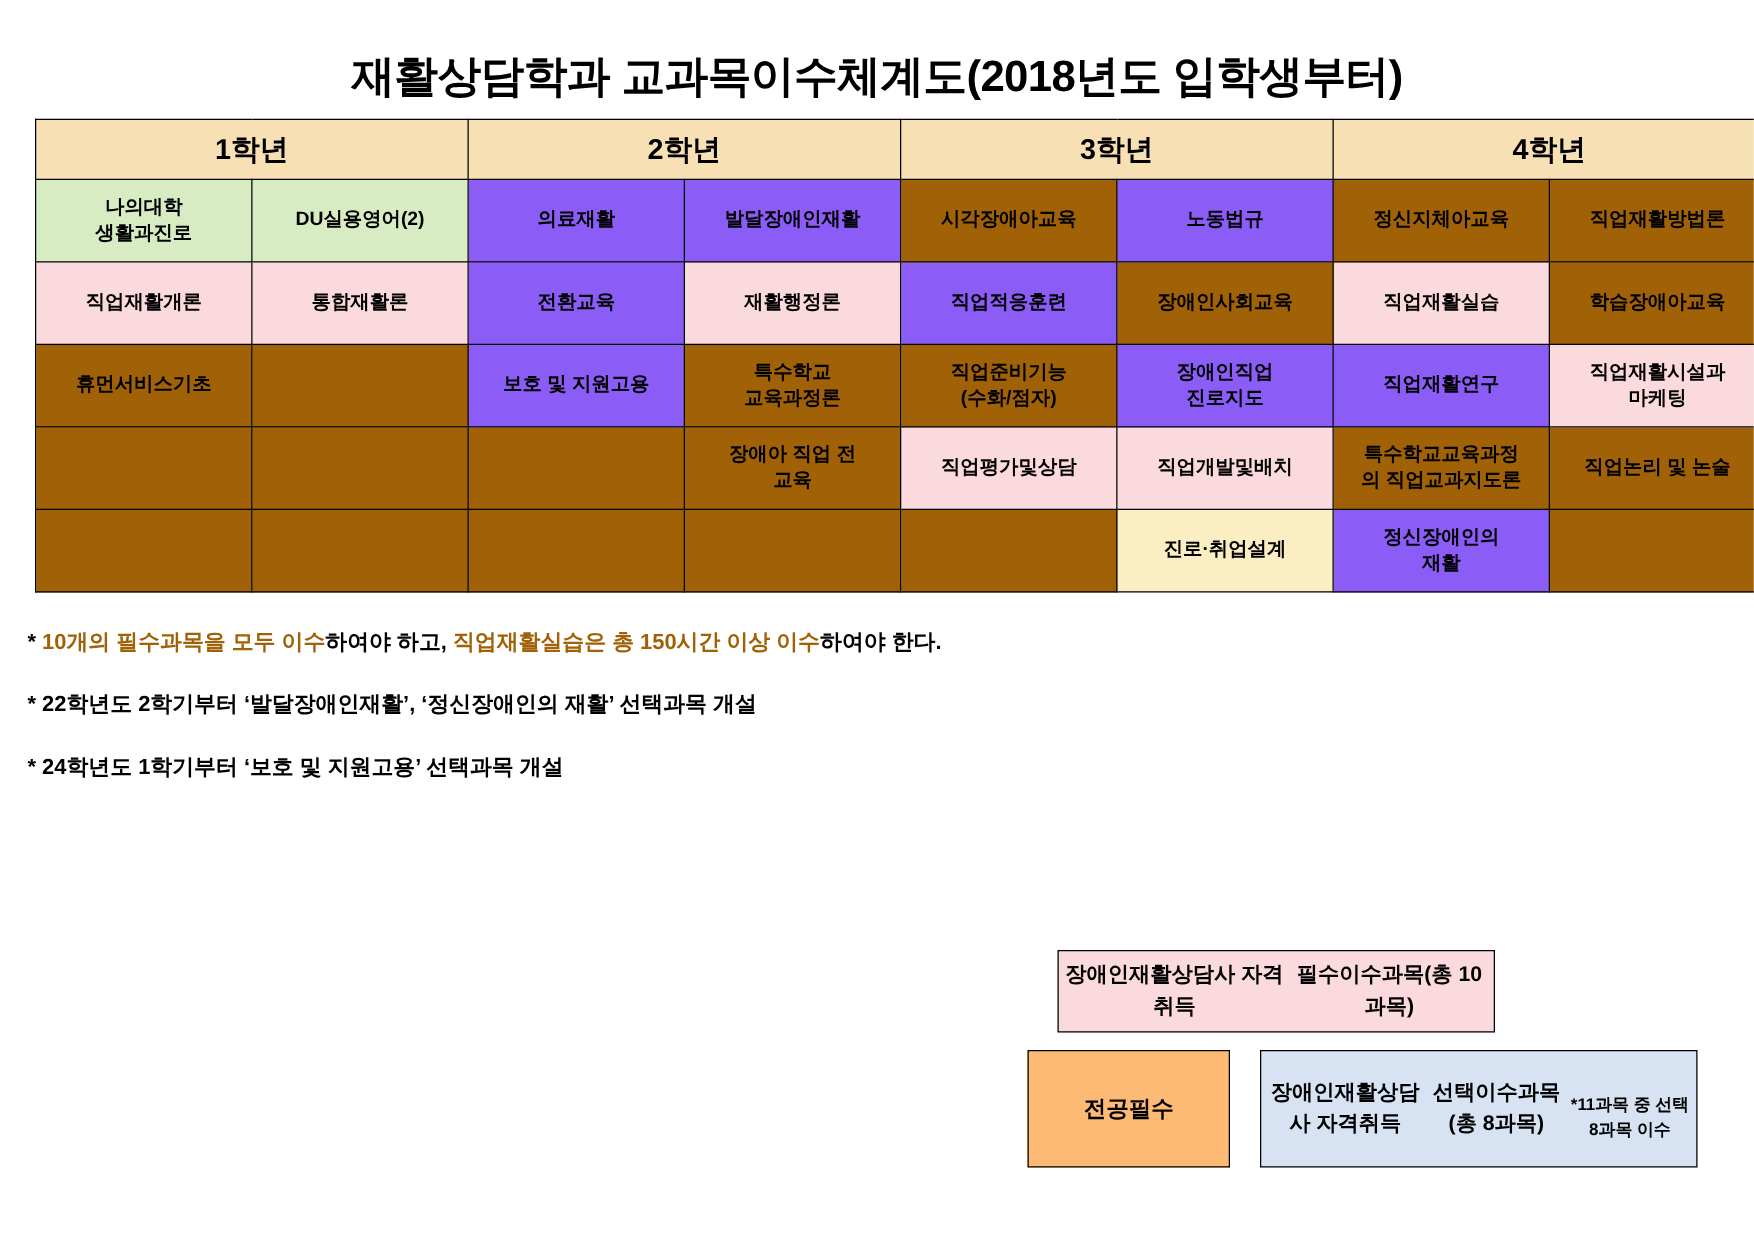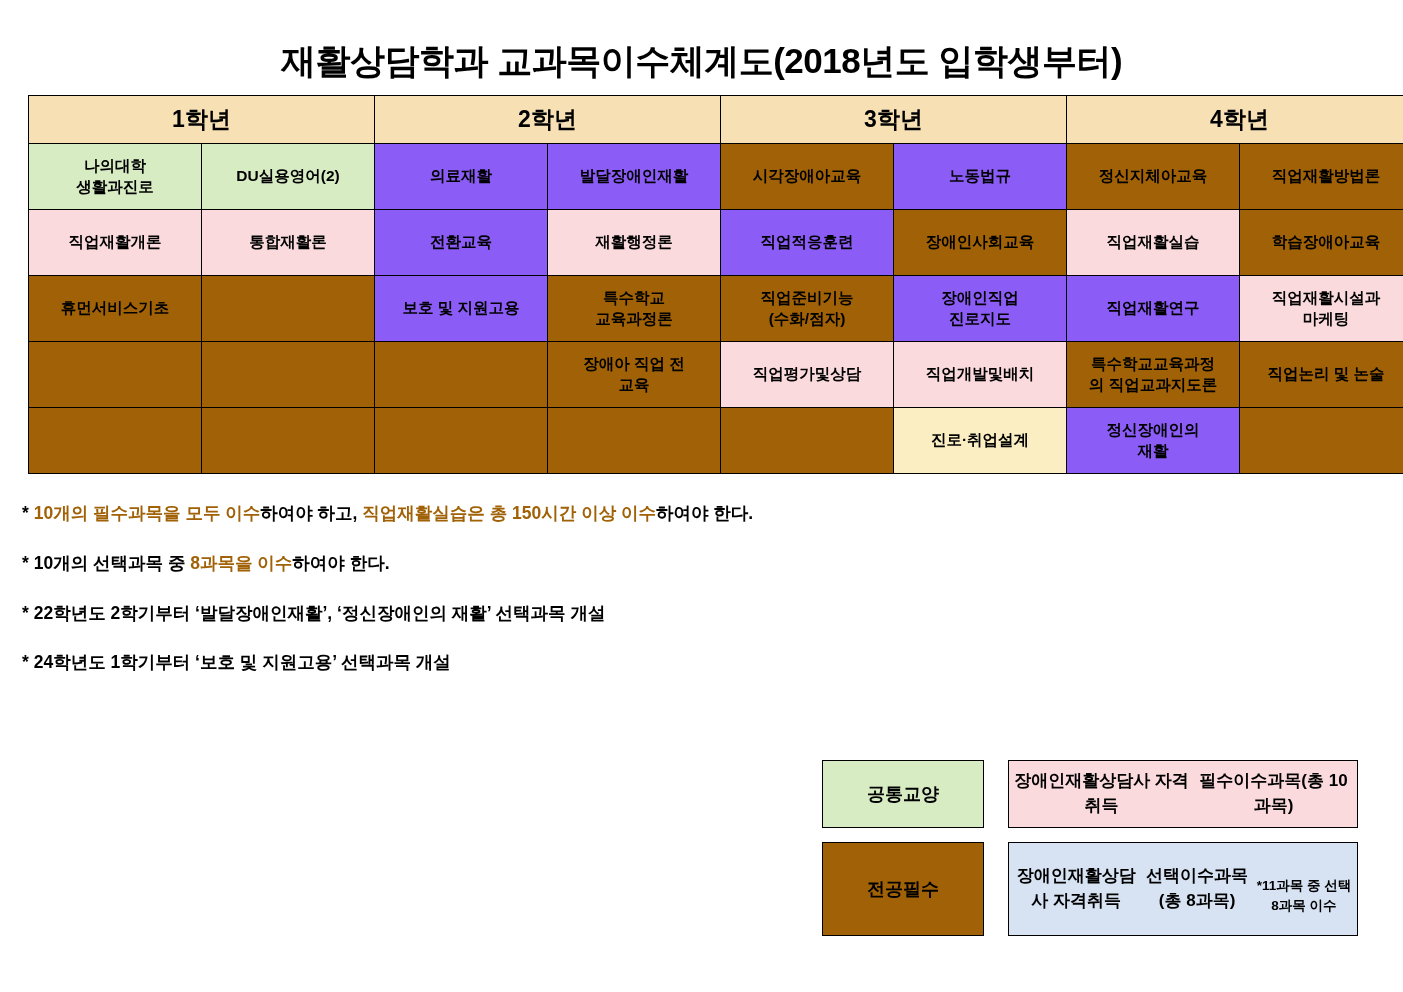--- a/index.html
+++ b/index.html
@@ -111,21 +111,21 @@
     text-align: center;
     padding: 4px 2px;
     box-sizing: border-box;
   }
   .legend-big .sub {
     font-size: 13.5px;
     font-weight: bold;
     margin-top: 14px;
   }
   .lg-green  { background: #d8ecc4; }
-  .lg-yellow { background: #a16207; }
+  .lg-yellow { background: #fdba74; }
   .lg-pink   { background: #fadadd; }
   .lg-blue   { background: #d7e3f2; }
   .big-2 { min-height: 92px; }
 </style>
 </head>
 <body>
 
 <div id="page-title">재활상담학과 교과목이수체계도(2018년도  입학생부터)</div>
 
 <div id="matrix-wrap">
@@ -188,28 +188,26 @@
           <td class="c-yellow">진로·취업설계</td>
           <td class="c-blue">정신장애인의<br>재활</td>
           <td class="c-white"></td>
         </tr>
       </tbody>
   </table>
 </div>
 
 <div id="notes">
     <div class="note">* <span class="em">10개의 필수과목을 모두 이수</span><span>하여야 하고, </span><span class="em">직업재활실습은 총 150시간 이상 이수</span><span>하여야 한다.</span></div>
-    <div class="note">* <span>10개의 선택과목 중 </span><span class="em">8과목을 이수</span><span>하여야 한다.</span></div>
     <div class="note">* <span>22학년도 2학기부터 ‘발달장애인재활’, ‘정신장애인의 재활’ 선택과목 개설</span></div>
     <div class="note">* <span>24학년도 1학기부터 ‘보호 및 지원고용’ 선택과목 개설</span></div>
   </div>
 
 <div id="legend">
   <div class="legend-row">
-    <div class="legend-small lg-green">공통교양</div>
     <div class="legend-big lg-pink">
       <div>장애인재활상담사 자격취득</div>
       <div>필수이수과목(총  10과목)</div>
     </div>
   </div>
   <div class="legend-row">
     <div class="legend-small lg-yellow" style="height:92px;">전공필수</div>
     <div class="legend-big lg-blue big-2">
       <div>장애인재활상담사 자격취득</div>
       <div>선택이수과목(총  8과목)</div>

